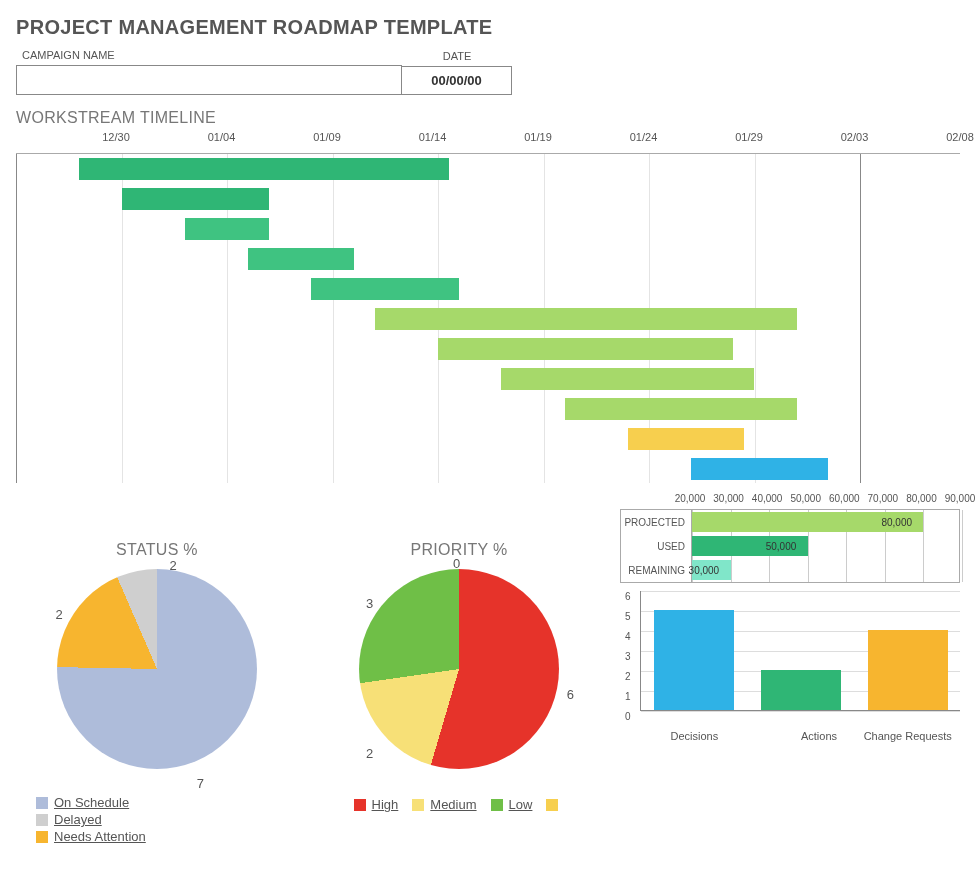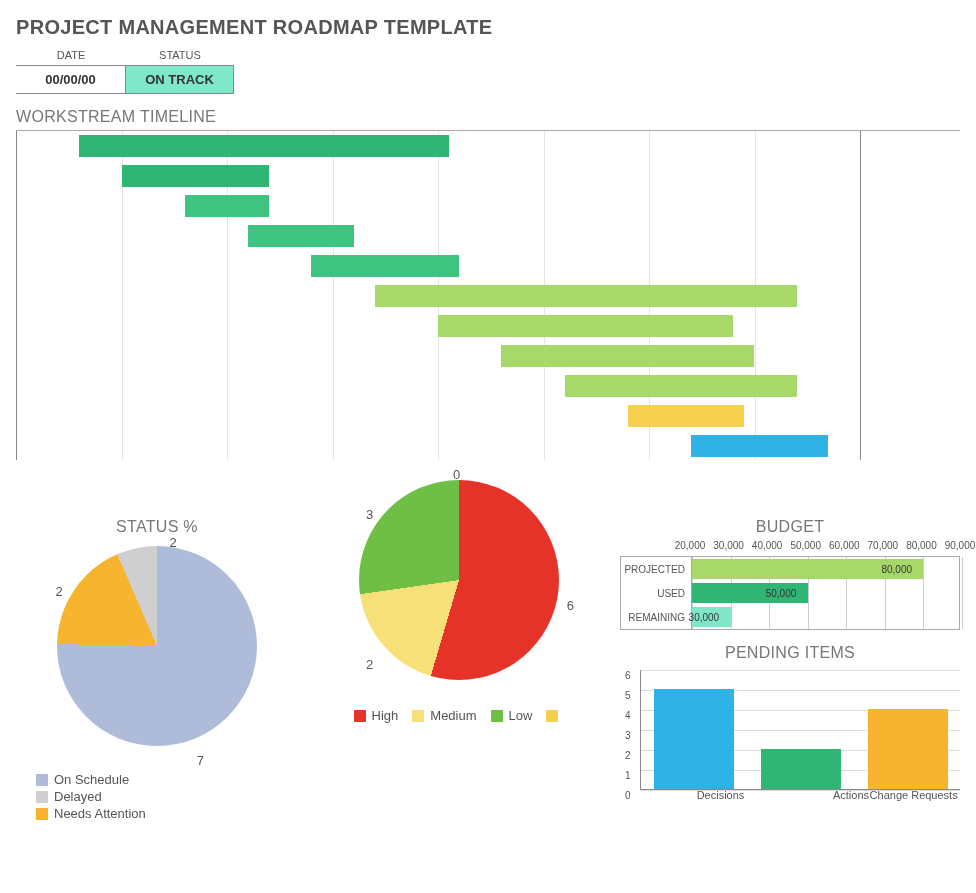--- a/index.html
+++ b/index.html
@@ -39,21 +39,21 @@
 
   
   .bottom { display: flex; gap: 20px; margin-top: 10px; }
   .col1 { width: 290px; } .col2 { width: 290px; } .col3 { flex: 1; }
 
   
   .pie-wrap { position: relative; width: 220px; height: 220px; margin: 10px auto 0; }
   .pie { width: 200px; height: 200px; border-radius: 50%; margin: 10px auto; }
   .pie-label { position: absolute; font-size: 13px; color: #555; }
   .legend { font-size: 13px; color: #555; margin-top: 6px; }
-  .legend-row { display: flex; align-items: center; gap: 6px; margin: 2px 0; }
+  .legend-row { display: flex; align-items: center; gap: 6px; margin: 2px 0; text-decoration: underline; }
   .swatch { width: 12px; height: 12px; }
   .legend.horiz { display: flex; gap: 14px; justify-content: center; flex-wrap: wrap; }
 
   
   .budget { position: relative; width: 340px; margin-left: auto; }
   .budget-ticks { position: relative; height: 16px; margin-left: 70px; }
   .budget-tick { position: absolute; font-size: 10px; color: #555; transform: translateX(-50%); }
   .budget-body { border: 1px solid #aaa; margin-left: 0; }
   .budget-row { display: flex; align-items: center; height: 24px; }
   .budget-rlabel { width: 70px; font-size: 10px; color: #555; text-align: right; padding-right: 6px; }
@@ -61,41 +61,52 @@
   .budget-area .vgrid { position: absolute; top: 0; bottom: 0; width: 1px; background: #ccc; }
   .budget-bar { position: absolute; top: 2px; bottom: 2px; left: 0; }
   .budget-val { position: absolute; font-size: 10px; color: #333; top: 50%; transform: translateY(-50%); }
 
   
   .pending { width: 340px; margin-left: auto; margin-top: 8px; }
   .pending-area { position: relative; height: 120px; border-left: 1px solid #888; border-bottom: 1px solid #888; margin-left: 20px; }
   .pending-ytick { position: absolute; left: -16px; font-size: 10px; color: #555; transform: translateY(50%); }
   .pending-ygrid { position: absolute; left: 0; right: 0; height: 1px; background: #ddd; }
   .pending-bar { position: absolute; bottom: 0; width: 80px; }
-  .pending-xlabel { position: absolute; font-size: 11px; color: #555; text-align: right; width: 100px; top: 100%; margin-top: 0; }
+  .pending-xlabel { position: absolute; font-size: 11px; color: #555; text-align: center; width: 100px; top: 100%; margin-top: 20px; }
 </style>
 </head>
 <body>
 
 <div class="title">PROJECT MANAGEMENT ROADMAP TEMPLATE</div>
 
 <div class="hdr-row">
+  <div class="hdr-cell campaign">
+    <div class="hdr-label">CAMPAIGN NAME</div>
+    <div class="hdr-val"></div>
+  </div>
   <div class="hdr-cell date">
     <div class="hdr-label" style="text-align:center">DATE</div>
     <div class="hdr-val">00/00/00</div>
   </div>
-  <div class="hdr-cell status">
-    <div class="hdr-label" style="text-align:center">STATUS</div>
-    <div class="hdr-val">ON TRACK</div>
-  </div>
 </div>
 
 <div class="section-title">WORKSTREAM TIMELINE</div>
 
 <div class="gantt">
+  <div class="gantt-head" id="gantt-head">
+      <div class="gantt-tick" style="left: 0px;">12/30</div>
+      <div class="gantt-tick" style="left: 105.5px;">01/04</div>
+      <div class="gantt-tick" style="left: 211px;">01/09</div>
+      <div class="gantt-tick" style="left: 316.5px;">01/14</div>
+      <div class="gantt-tick" style="left: 422px;">01/19</div>
+      <div class="gantt-tick" style="left: 527.5px;">01/24</div>
+      <div class="gantt-tick" style="left: 633px;">01/29</div>
+      <div class="gantt-tick" style="left: 738.5px;">02/03</div>
+      <div class="gantt-tick" style="left: 844px;">02/08</div>
+    </div>
   <div class="gantt-body">
     <div class="gantt-area" id="gantt-area" style="width: 844px; height: 330px;">
         <div class="gantt-grid first" style="left: 0px;"></div>
         <div class="gantt-grid" style="left: 105.5px;"></div>
         <div class="gantt-grid" style="left: 211px;"></div>
         <div class="gantt-grid" style="left: 316.5px;"></div>
         <div class="gantt-grid" style="left: 422px;"></div>
         <div class="gantt-grid" style="left: 527.5px;"></div>
         <div class="gantt-grid" style="left: 633px;"></div>
         <div class="gantt-grid" style="left: 738.5px;"></div>
@@ -155,20 +166,21 @@
           <span class="swatch" style="background: rgb(207, 207, 207);"></span>
           <span>Delayed</span>
         </div>
         <div class="legend-row">
           <span class="swatch" style="background: rgb(247, 181, 47);"></span>
           <span>Needs Attention</span>
         </div>
       </div>
   </div>
   <div class="col2">
+    <div class="section-title center">PRIORITY %</div>
     <div class="pie-wrap" id="priority-pie-wrap">
         <div class="pie" style="background: conic-gradient(rgb(230, 51, 42) 0deg, rgb(230, 51, 42) 196.364deg, rgb(247, 224, 119) 196.364deg, rgb(247, 224, 119) 261.818deg, rgb(111, 191, 71) 261.818deg, rgb(111, 191, 71) 360deg, rgb(247, 207, 78) 360deg, rgb(247, 207, 78) 360deg);"></div>
         <div class="pie-label" style="left: 217.829px; top: 118.366px;">6</div>
         <div class="pie-label" style="left: 17.0888px; top: 177.309px;">2</div>
         <div class="pie-label" style="left: 17.0888px; top: 26.691px;">3</div>
         <div class="pie-label" style="left: 104px; top: -13px;">0</div>
       </div>
     <div class="legend horiz" id="priority-legend">
         <div class="legend-row">
           <span class="swatch" style="background: rgb(230, 51, 42);"></span>
@@ -182,21 +194,20 @@
           <span class="swatch" style="background: rgb(111, 191, 71);"></span>
           <span>Low</span>
         </div>
         <div class="legend-row">
           <span class="swatch" style="background: rgb(247, 207, 78);"></span>
           <span></span>
         </div>
       </div>
   </div>
   <div class="col3">
-    <div class="section-title center">BUDGET</div>
     <div class="budget" id="budget">
         <div class="budget-ticks">
           <div class="budget-tick" style="left: 0px;">20,000</div>
           <div class="budget-tick" style="left: 38.5714px;">30,000</div>
           <div class="budget-tick" style="left: 77.1429px;">40,000</div>
           <div class="budget-tick" style="left: 115.714px;">50,000</div>
           <div class="budget-tick" style="left: 154.286px;">60,000</div>
           <div class="budget-tick" style="left: 192.857px;">70,000</div>
           <div class="budget-tick" style="left: 231.429px;">80,000</div>
           <div class="budget-tick" style="left: 270px;">90,000</div>
@@ -242,21 +253,20 @@
               <div class="vgrid" style="left: 154.286px;"></div>
               <div class="vgrid" style="left: 192.857px;"></div>
               <div class="vgrid" style="left: 231.429px;"></div>
               <div class="vgrid" style="left: 270px;"></div>
               <div class="budget-bar" style="width: 38.5714px; background: rgb(128, 230, 201);"></div>
               <div class="budget-val" style="left: -3.42857px;">30,000</div>
             </div>
           </div>
         </div>
       </div>
-    <div class="section-title center" style="margin-top:14px">PENDING ITEMS</div>
     <div class="pending">
       <div class="pending-area" id="pending-area">
           <div class="pending-ygrid" style="top: 120px;"></div>
           <div class="pending-ytick" style="bottom: -6px;">0</div>
           <div class="pending-ygrid" style="top: 100px;"></div>
           <div class="pending-ytick" style="bottom: 14px;">1</div>
           <div class="pending-ygrid" style="top: 80px;"></div>
           <div class="pending-ytick" style="bottom: 34px;">2</div>
           <div class="pending-ygrid" style="top: 60px;"></div>
           <div class="pending-ytick" style="bottom: 54px;">3</div>

